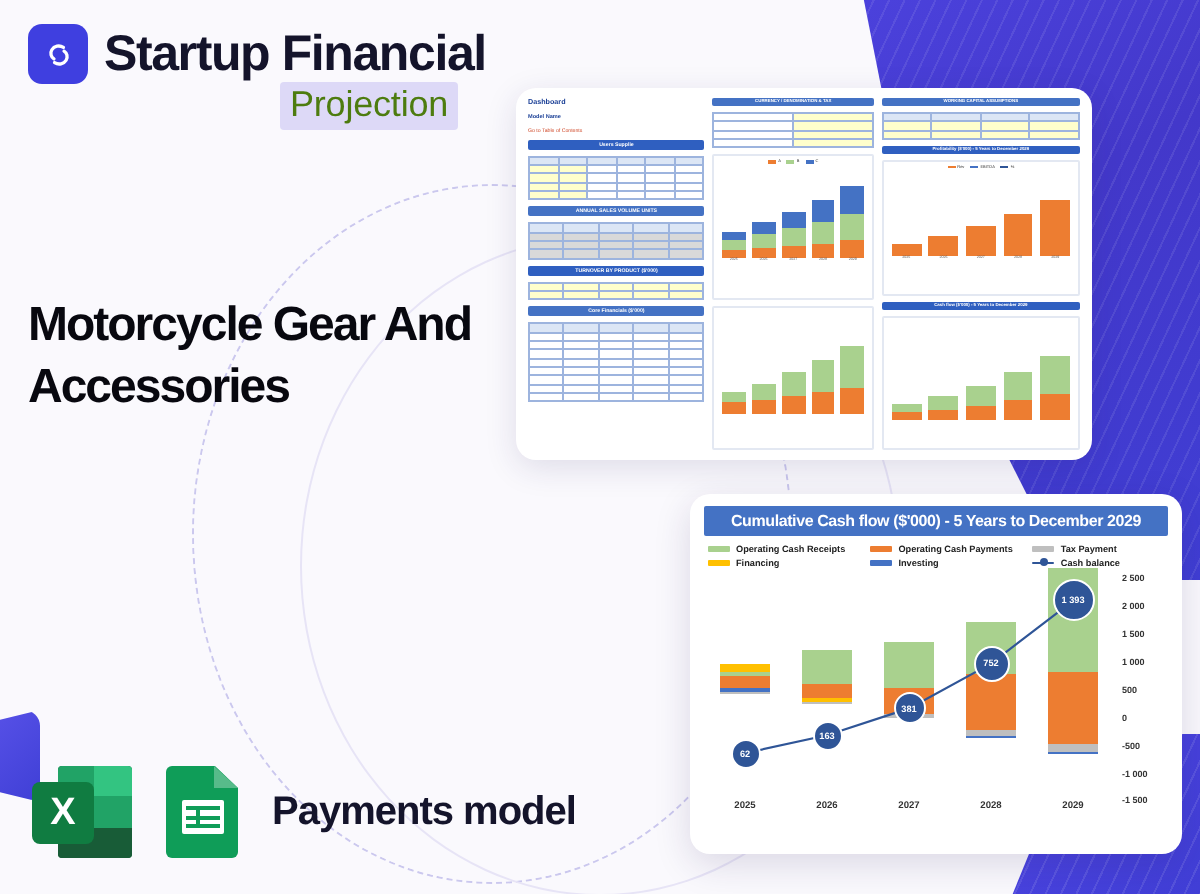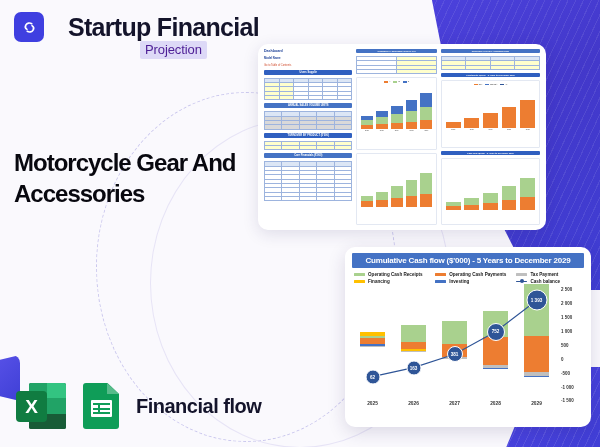--- a/index.html
+++ b/index.html
@@ -64,35 +64,35 @@
     position: absolute;
     left: 150px; top: 118px;
     width: 300px; height: 330px;
     border: 1px solid #e7e4f6;
     border-radius: 50%;
   }
 
   
   .brand {
     position: absolute; left: 14px; top: 12px;
-    display: flex; align-items: center; gap: 24px;
+    display: flex; align-items: center; gap: 8px;
   }
   .brand-mark {
     width: 30px; height: 30px; border-radius: 7px;
     background: #3f3fe0;
     display: flex; align-items: center; justify-content: center;
     flex: 0 0 auto;
   }
   .brand-name {
     font-size: 25px; font-weight: 700; letter-spacing: -0.7px;
     color: #14142b; white-space: nowrap;
   }
   .brand-sub {
     position: absolute; left: 140px; top: 41px;
-    font-size: 13px; color: #4c1d95;
+    font-size: 18px; color: #4d7c0f;
     background: #ddd9f7; padding: 1px 5px 2px 5px;
     border-radius: 2px; letter-spacing: -0.1px;
   }
 
   
   .headline {
     position: absolute; left: 14px; top: 147px;
     width: 250px;
     font-size: 24px; font-weight: 700; line-height: 1.30;
     letter-spacing: -1.0px; color: #08080f;
@@ -283,21 +283,21 @@
     <div class="icon-gs">
       <div class="doc"></div>
       <div class="fold"></div>
       <div class="grid">
           <span class="gh1"></span>
           <span class="gh2"></span>
           <span class="gh3"></span>
           <span class="gv1"></span>
         </div>
     </div>
-    <div class="filerow-label">Financial flow</div>
+    <div class="filerow-label">Payments model</div>
   </div>
 
   <div class="dash-card">
     <div class="dash-grid">
 
       <div class="dash-col dc-a">
         <div class="d-title">Dashboard</div>
         <div class="d-title" style="font-size:2.8px">Model Name</div>
         <div class="d-sub">Go to Table of Contents</div>
         <div class="d-bar">Users Supplie</div>

